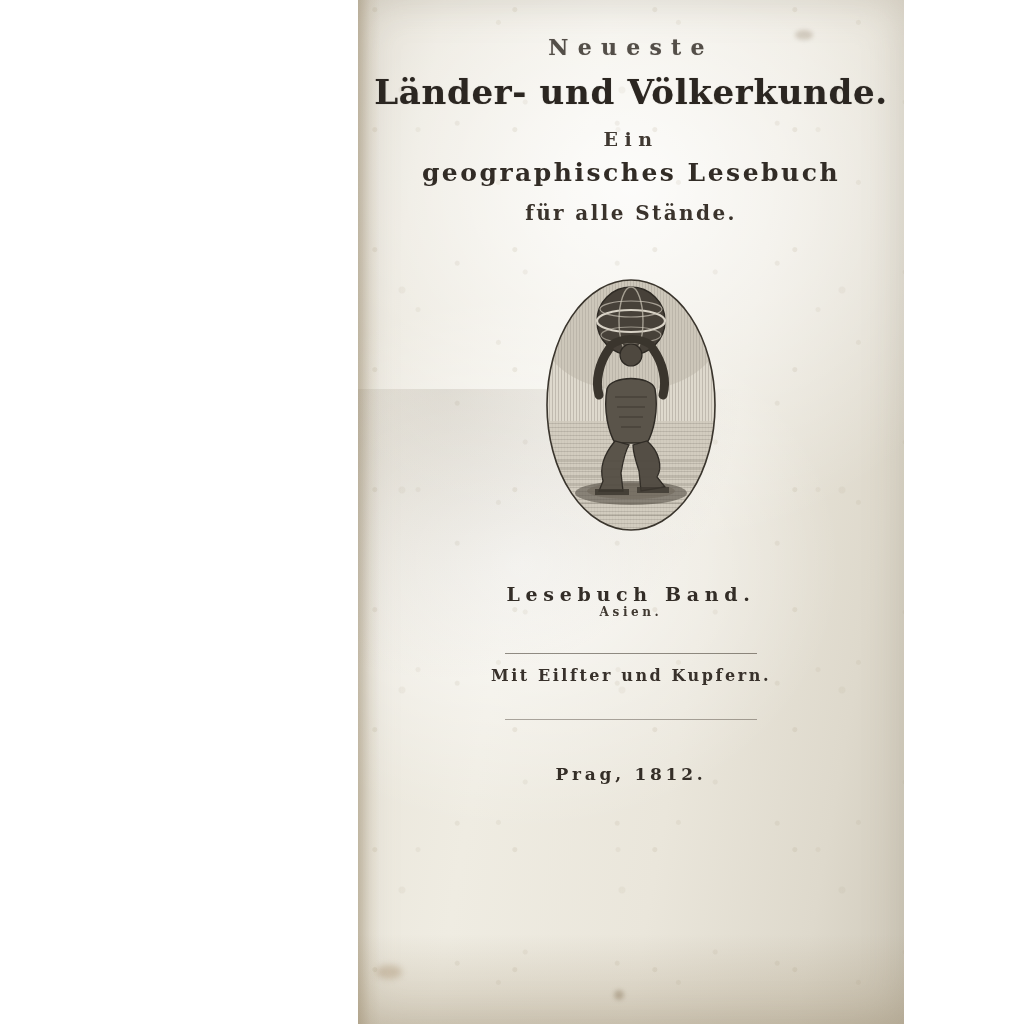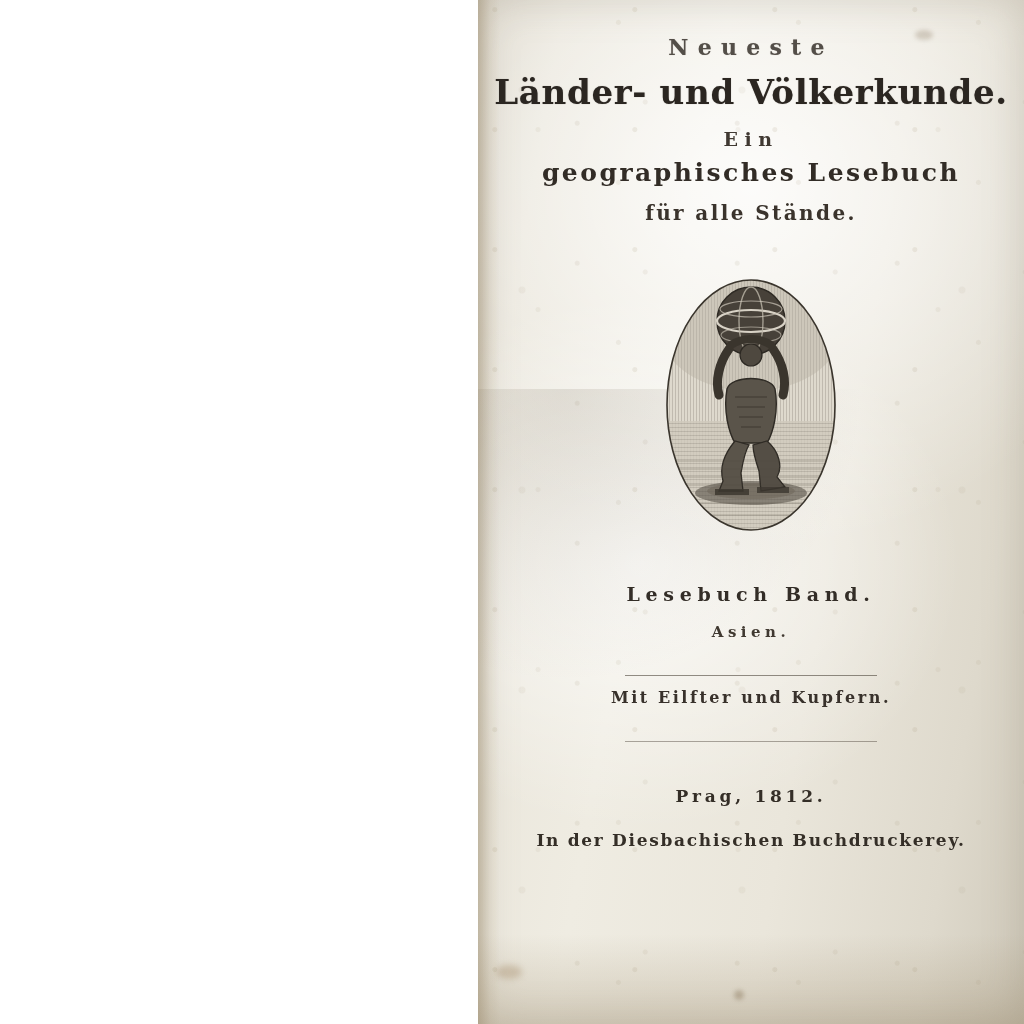--- a/index.html
+++ b/index.html
@@ -12,21 +12,21 @@
   }
   body {
     font-family: "DejaVu Serif", serif;
   }
   .page-frame {
     position: relative;
     width: 1024px;
     height: 1024px;
     background: #ffffff;
     display: flex;
-    justify-content: flex-end;
+    justify-content: center;
     align-items: stretch;
   }
   
   .scan {
     position: relative;
     width: 546px;
     margin-left: 238px;
     height: 1024px;
     background:
       radial-gradient(ellipse 120% 60% at 50% 18%, rgba(255,255,255,0.85) 0%, rgba(255,255,255,0.0) 60%),
@@ -133,24 +133,23 @@
     position: relative;
   }
   .vignette svg { display: block; }
   .line-band {
     font-size: 19px;
     letter-spacing: 0.30em;
     color: #332d27;
     margin-top: 44px;
   }
   .line-region {
-    font-size: 15px;
+    font-size: 12px;
     letter-spacing: 0.30em;
     color: #403931;
-    margin-top: 18px;
   }
   .rule {
     width: 252px;
     height: 0;
     border-top: 1px solid rgba(60,52,42,0.55);
     margin: 34px auto 0 auto;
   }
   .rule.thin { border-top-width: 1px; opacity: 0.75; }
   .line-charts {
     font-size: 16px;
@@ -265,18 +264,17 @@
       <div class="fraktur line-region">Asien.</div>
 
       <div class="rule"></div>
 
       <div class="fraktur line-charts">Mit Eilfter und Kupfern.</div>
 
       <div class="rule thin"></div>
 
       <div class="imprint">
         <div class="fraktur line-place">Prag, 1812.</div>
-        <div class="fraktur line-printer">In der Diesbachischen Buchdruckerey.</div>
       </div>
 
     </div>
   </div>
 </div>
 
 </body></html>

